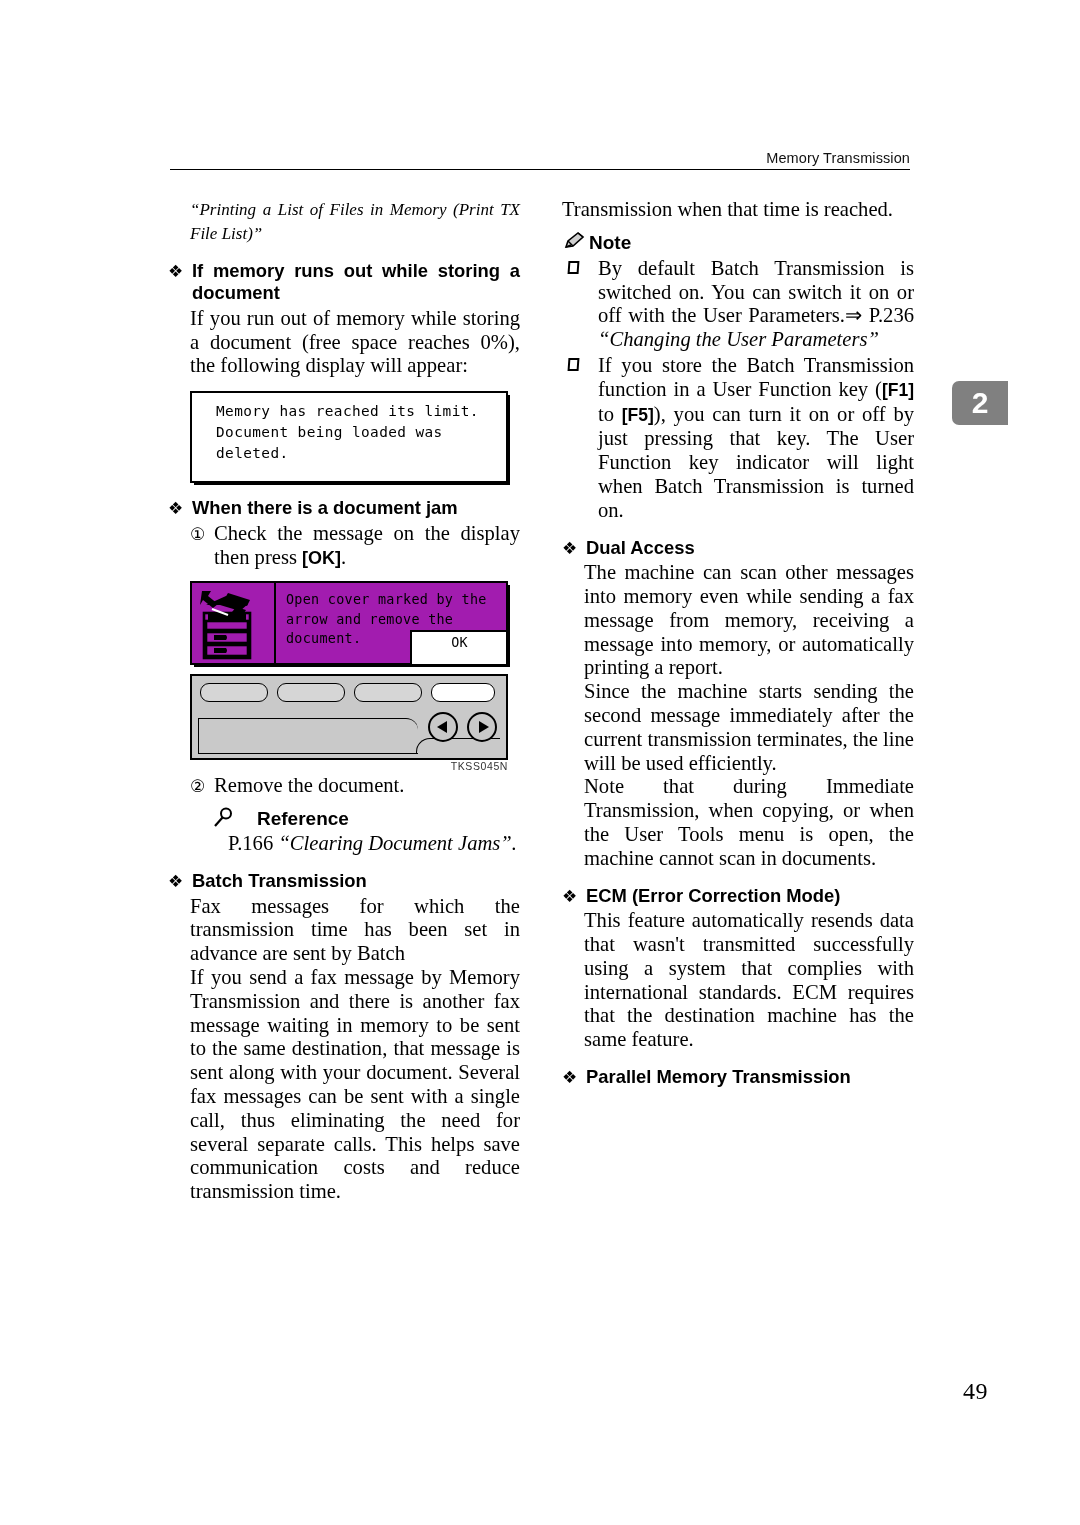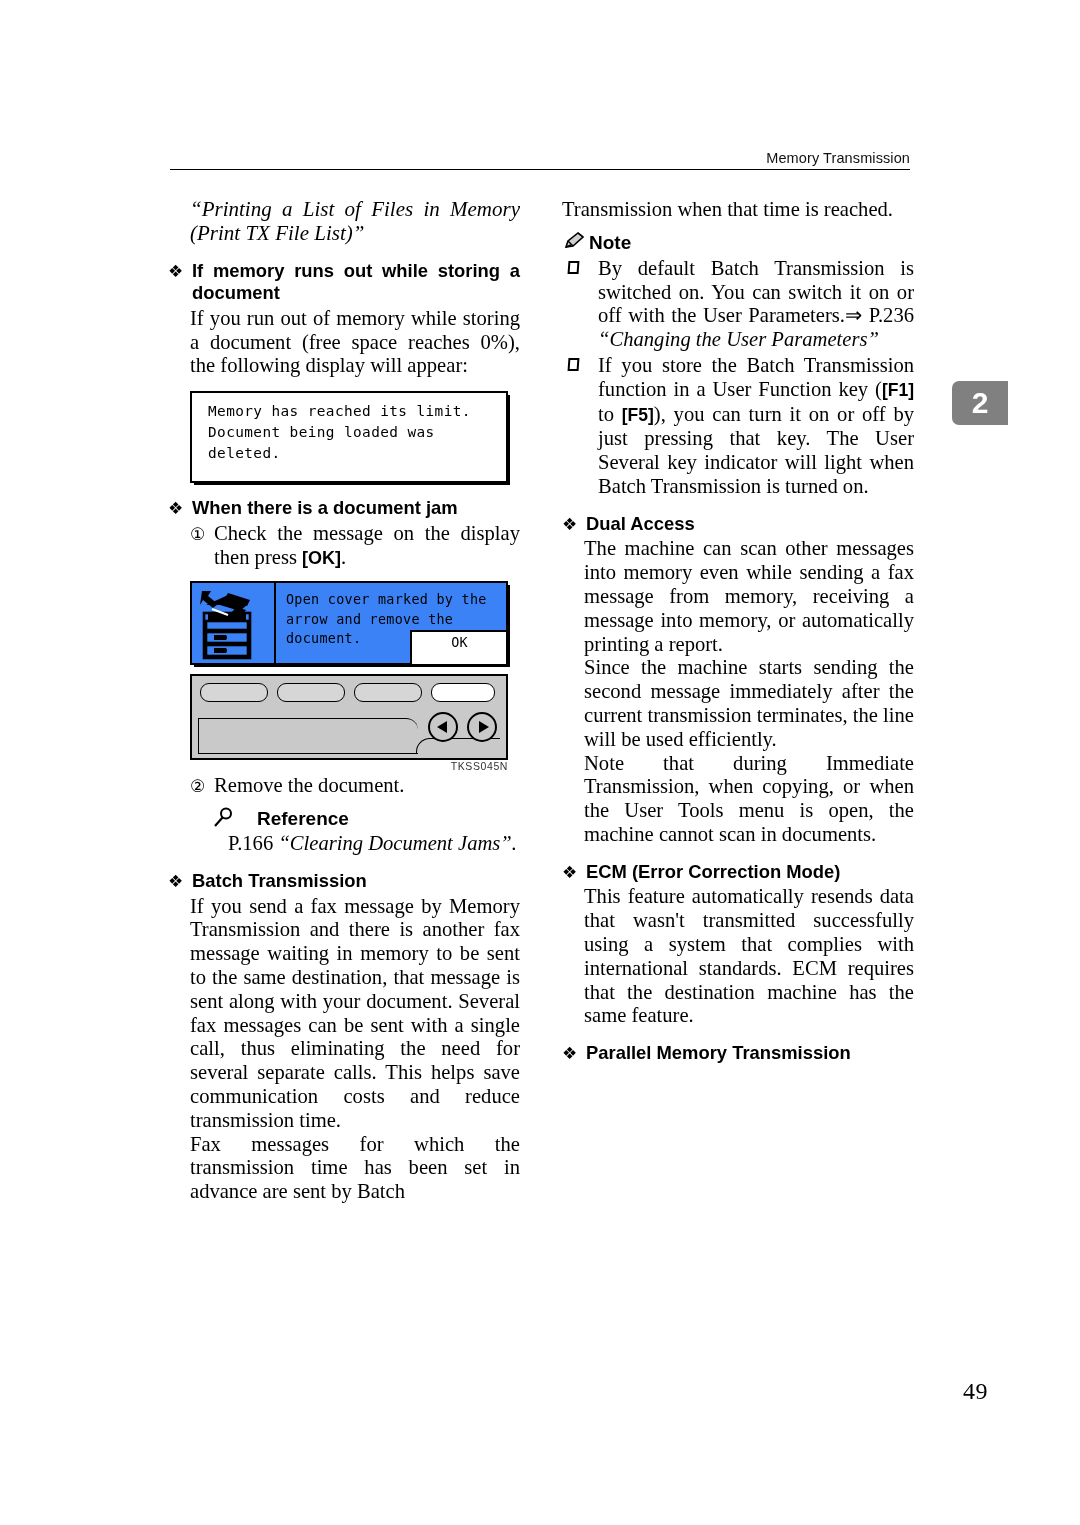--- a/index.html
+++ b/index.html
@@ -76,21 +76,21 @@
     line-height: 23.8px;
     text-align: justify;
     text-justify: inter-word;
     margin: 0;
     hyphens: manual;
   }
   .para.indent { padding-left: 22px; }
   .italic { font-style: italic; }
 
   .quote-italic {
-    font-size: 21px;
+    font-size: 17px;
     line-height: 23.8px;
     font-style: italic;
     text-align: justify;
     margin: 0 0 0 22px;
   }
 
   
   .dia-head {
     font-family: "Liberation Sans", sans-serif;
     font-weight: bold;
@@ -189,37 +189,37 @@
     background: #fff;
     box-sizing: border-box;
     position: relative;
     box-shadow: 3px 3px 0 -1px #000;
   }
   .lcd1 .lcdline {
     font-family: "DejaVu Sans Mono", monospace;
     font-size: 14.4px;
     line-height: 21px;
     letter-spacing: 0.4px;
-    padding-left: 16px;
+    padding-left: 24px;
   }
   .lcd1 .lcdline:first-child { padding-top: 8px; }
 
   
   .jamfig {
     margin: 11px 0 0 22px;
     width: 330px;
     position: relative;
   }
   .jam-display {
     width: 318px;
     height: 84px;
     border: 2.4px solid #000;
     box-sizing: border-box;
     display: flex;
-    background: #3b82f6;
+    background: #a21caf;
     position: relative;
     box-shadow: 3px 3px 0 -1px #000;
   }
   .jam-icon {
     width: 84px;
     border-right: 2.4px solid #000;
     box-sizing: border-box;
     position: relative;
   }
   .jam-msg {
@@ -435,22 +435,22 @@
     </div>
     <p class="para" style="margin-left:60px;">
       <span>P.166</span>
       <span class="italic">“Clearing Document Jams”.</span>
     </p>
 
     <div class="dia-head">
       <span class="dia">❖</span>
       <span>Batch Transmission</span>
     </div>
+    <p class="para indent">Fax messages for which the transmission time has been set in advance are sent by Batch</p>
     <p class="para indent">If you send a fax message by Memory Transmission and there is another fax message waiting in memory to be sent to the same destination, that message is sent along with your document. Several fax messages can be sent with a single call, thus eliminating the need for several separate calls. This helps save communication costs and reduce transmission time.</p>
-    <p class="para indent">Fax messages for which the transmission time has been set in advance are sent by Batch</p>
   </div>
 
   <div class="col col-right">
 
     <p class="para">Transmission when that time is reached.</p>
 
     <div class="mini-head">
       <span class="gly">
         <svg width="24" height="20" viewBox="0 0 24 20" xmlns="http://www.w3.org/2000/svg">
           <path d="M4 16 L6 10 L16 2 L21 6 L11 15 Z" fill="#cfcfcf" stroke="#000" stroke-width="1.6"></path>
@@ -462,21 +462,21 @@
       <span>Note</span>
     </div>
 
     <p class="note-item">
       <span class="sq"></span><span>By default Batch Transmission is switched on. You can switch it on or off with the User Parameters.</span><span>⇒</span>
       <span>P.236</span>
       <span class="italic">“Changing the User Parameters”</span>
     </p>
 
     <p class="note-item">
-      <span class="sq"></span><span>If you store the Batch Transmission function in a User Function key (</span><span class="keycap">[F1]</span><span> to </span><span class="keycap">[F5]</span><span>), you can turn it on or off by just pressing that key. The User Several key indicator will light when Batch Transmission is turned on.</span>
+      <span class="sq"></span><span>If you store the Batch Transmission function in a User Function key (</span><span class="keycap">[F1]</span><span> to </span><span class="keycap">[F5]</span><span>), you can turn it on or off by just pressing that key. The User Function key indicator will light when Batch Transmission is turned on.</span>
     </p>
 
     <div class="dia-head">
       <span class="dia">❖</span>
       <span>Dual Access</span>
     </div>
     <p class="para indent">The machine can scan other messages into memory even while sending a fax message from memory, receiving a message into memory, or automatically printing a report.</p>
     <p class="para indent">Since the machine starts sending the second message immediately after the current transmission terminates, the line will be used efficiently.</p>
     <p class="para indent">Note that during Immediate Transmission, when copying, or when the User Tools menu is open, the machine cannot scan in documents.</p>
 

